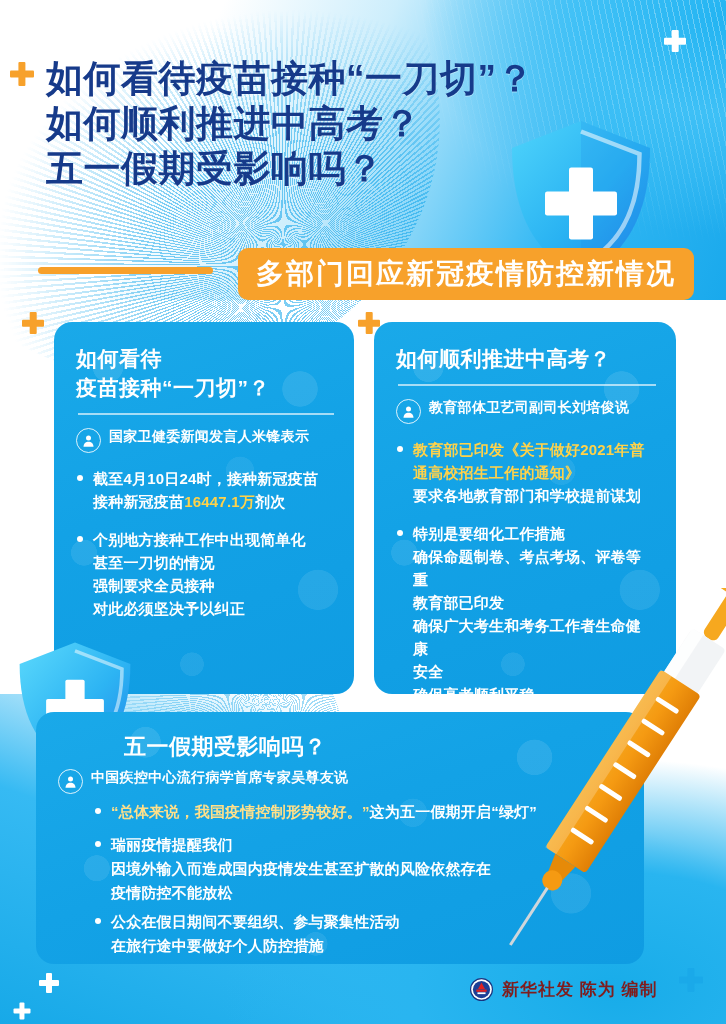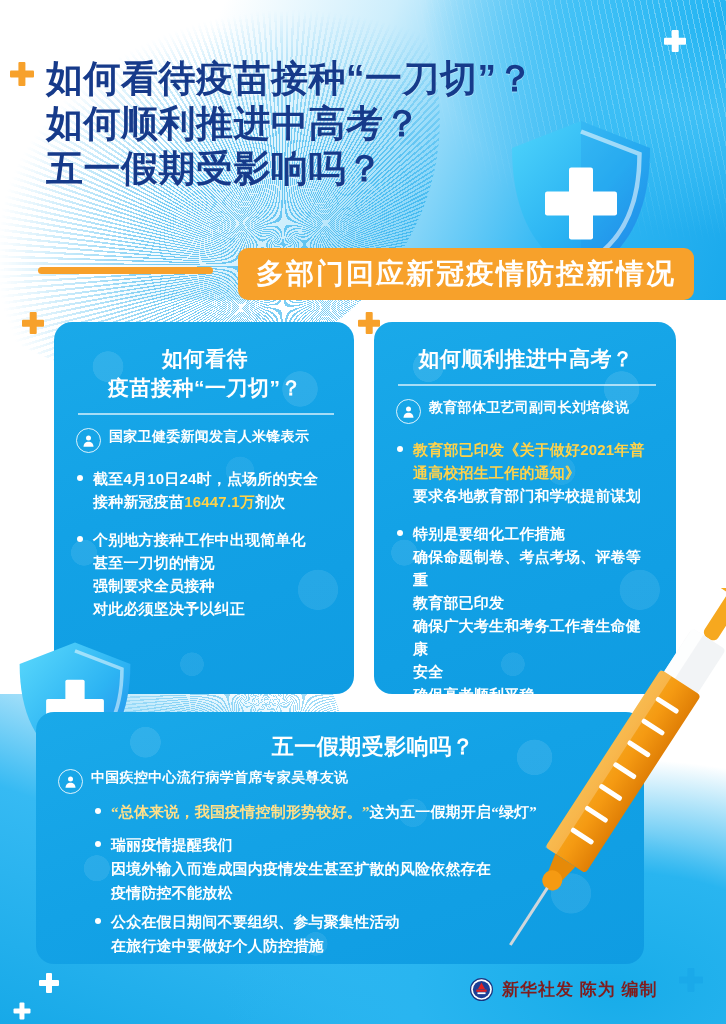--- a/index.html
+++ b/index.html
@@ -130,21 +130,20 @@
   #card-left   { left:54px;  top:322px; width:300px; height:372px; }
   #card-right  { left:374px; top:322px; width:302px; height:372px; }
   #card-bottom { left:36px;  top:712px; width:608px; height:252px; }
 
   .card-inner { position:relative; z-index:2; padding:22px 20px 0 22px; }
   #card-bottom .card-inner { padding:20px 22px 0 44px; }
 
   .card-title {
     font-size:21px; font-weight:bold; line-height:29px; letter-spacing:.5px;
     white-space:nowrap;
-    text-align:center;
   }
   #card-bottom .card-title { font-size:22px; }
   .divider { height:2px; background:rgba(255,255,255,.62); margin:11px 0 13px 2px; }
 
   .speaker { display:flex; align-items:flex-start; gap:8px; margin-bottom:14px; }
   #card-bottom .speaker { margin:8px 0 6px -22px; }
   .speaker-icon {
     flex:0 0 auto; width:25px; height:25px; border-radius:50%;
     border:1.6px solid rgba(255,255,255,.85);
     display:flex; align-items:center; justify-content:center;
@@ -152,21 +151,21 @@
   .speaker-icon svg { width:15px; height:15px; }
   .speaker-name { font-size:14px; font-weight:bold; letter-spacing:.3px; white-space:nowrap; }
 
   .bullets { list-style:none; }
   .bullet { position:relative; padding-left:17px; margin-bottom:15px; }
   .bullet:before {
     content:""; position:absolute; left:1px; top:8px;
     width:6px; height:6px; border-radius:50%; background:#ffffff;
   }
   .bullet p { font-size:15px; font-weight:bold; line-height:23px; letter-spacing:.2px; }
-  #card-bottom .bullet p { font-size:15px; line-height:24px;font-family:Liberation Serif, serif; }
+  #card-bottom .bullet p { font-size:15px; line-height:24px; }
   .hl   { color:#ffd24a; }
   .hl-q { color:#ffe08a; }
 
   
   .syringe { position:absolute; left:498px; top:588px; width:250px; height:400px; pointer-events:none; }
   .syringe svg { width:100%; height:100%; display:block; }
 
   
   .footer {
     position:absolute; left:470px; top:978px;
@@ -255,21 +254,21 @@
         <span class="speaker-icon">
           <svg viewBox="0 0 24 24" fill="#ffffff">
               <circle cx="12" cy="8" r="4"></circle>
               <path d="M4 22c0-5 3.6-8 8-8s8 3 8 8z"></path>
             </svg>
         </span>
         <span class="speaker-name">国家卫健委新闻发言人米锋表示</span>
       </div>
       <ul class="bullets">
         <li class="bullet">
-          <p>截至4月10日24时，点场所的安全</p>
+          <p>截至4月10日24时，接种新冠疫苗</p>
           <p><span>接种新冠疫苗</span><span class="hl">16447.1万</span><span>剂次</span></p>
         </li>
         <li class="bullet">
           <p>个别地方接种工作中出现简单化</p>
           <p>甚至一刀切的情况</p>
           <p>强制要求全员接种</p>
           <p>对此必须坚决予以纠正</p>
         </li>
       </ul>
     </div>

